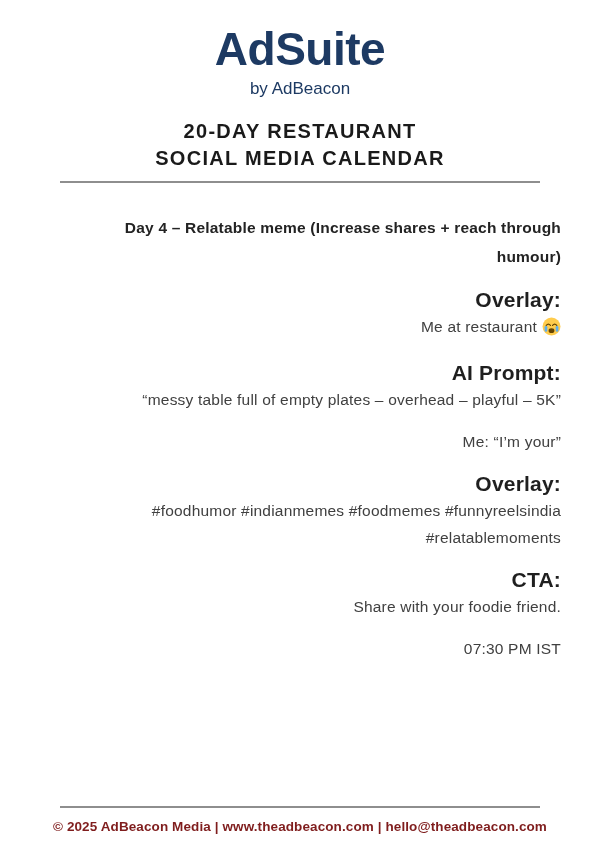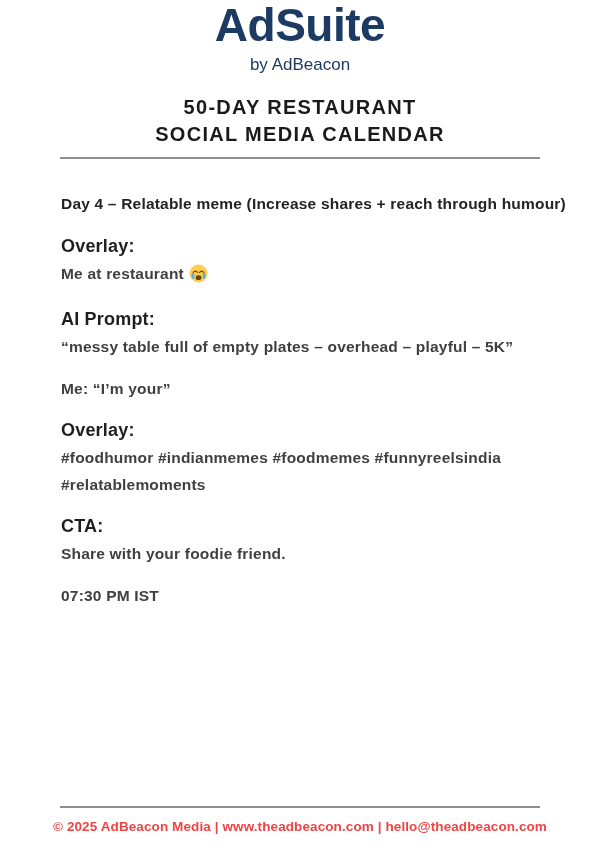--- a/index.html
+++ b/index.html
@@ -1,56 +1,56 @@
 <!DOCTYPE html>
 <html><head>
 <meta charset="utf-8">
 <style>
   html,body{margin:0;padding:0;background:#ffffff;}
   .page{
     width:600px;height:848px;box-sizing:border-box;position:relative;
     background:#ffffff;overflow:hidden;
     font-family:"Liberation Sans",sans-serif;
   }
-  .header{text-align:center;}
+  .header{text-align:center;padding-top:24px;}
   .logo-title{
     font-size:46px;font-weight:800;color:#1d3a63;line-height:1.12;
     letter-spacing:-0.5px;
   }
   .logo-sub{font-size:17px;font-weight:500;color:#1d3a63;margin-top:2px;line-height:1.3;}
   .doc-title{margin-top:18px;font-size:20px;font-weight:800;color:#1a1a1a;
     letter-spacing:1.3px;line-height:27px;}
   .divider{width:480px;margin:9px auto 0;border-top:2px solid #8e8e8e;height:0;}
-  .content{padding:0 25px 0 61px;}
+  .content{padding:0 39px 0 61px;text-align:right;}
   .day-heading{
     margin-top:30px;font-size:15.5px;font-weight:bold;color:#232323;
     line-height:29px;letter-spacing:0.2px;
   }
   .section{margin-top:15px;}
   .section-label{
-    font-size:18px;font-weight:bold;color:#1f1f1f;line-height:27px;letter-spacing:0.2px;
+    font-size:21px;font-weight:bold;color:#1f1f1f;line-height:27px;letter-spacing:0.2px;
   }
   .section-line{
-    font-size:15.5px;font-weight:bold;color:#404040;line-height:27px;letter-spacing:0.2px;
+    font-size:15.5px;font-weight:normal;color:#404040;line-height:27px;letter-spacing:0.2px;
   }
   .emoji{display:inline-block;vertical-align:-4px;margin-left:5px;}
   .footer{position:absolute;left:0;right:0;bottom:14px;text-align:center;}
   .footer-divider{width:480px;margin:0 auto 11px;border-top:2px solid #8e8e8e;height:0;}
-  .footer-text{font-size:13.5px;font-weight:bold;color:#ef4444;letter-spacing:0.1px;}
+  .footer-text{font-size:13.5px;font-weight:bold;color:#7f1d1d;letter-spacing:0.1px;}
 </style>
 </head>
 <body>
 
 <div class="page">
 
   <div class="header">
     <div class="logo-title">AdSuite</div>
     <div class="logo-sub">by AdBeacon</div>
     <div class="doc-title">
-      <div>50-DAY RESTAURANT</div>
+      <div>20-DAY RESTAURANT</div>
       <div>SOCIAL MEDIA CALENDAR</div>
     </div>
     <div class="divider"></div>
   </div>
 
   <div class="content">
 
     <div class="day-heading">Day 4 – Relatable meme (Increase shares + reach through humour)</div>
 
     <div class="section">

